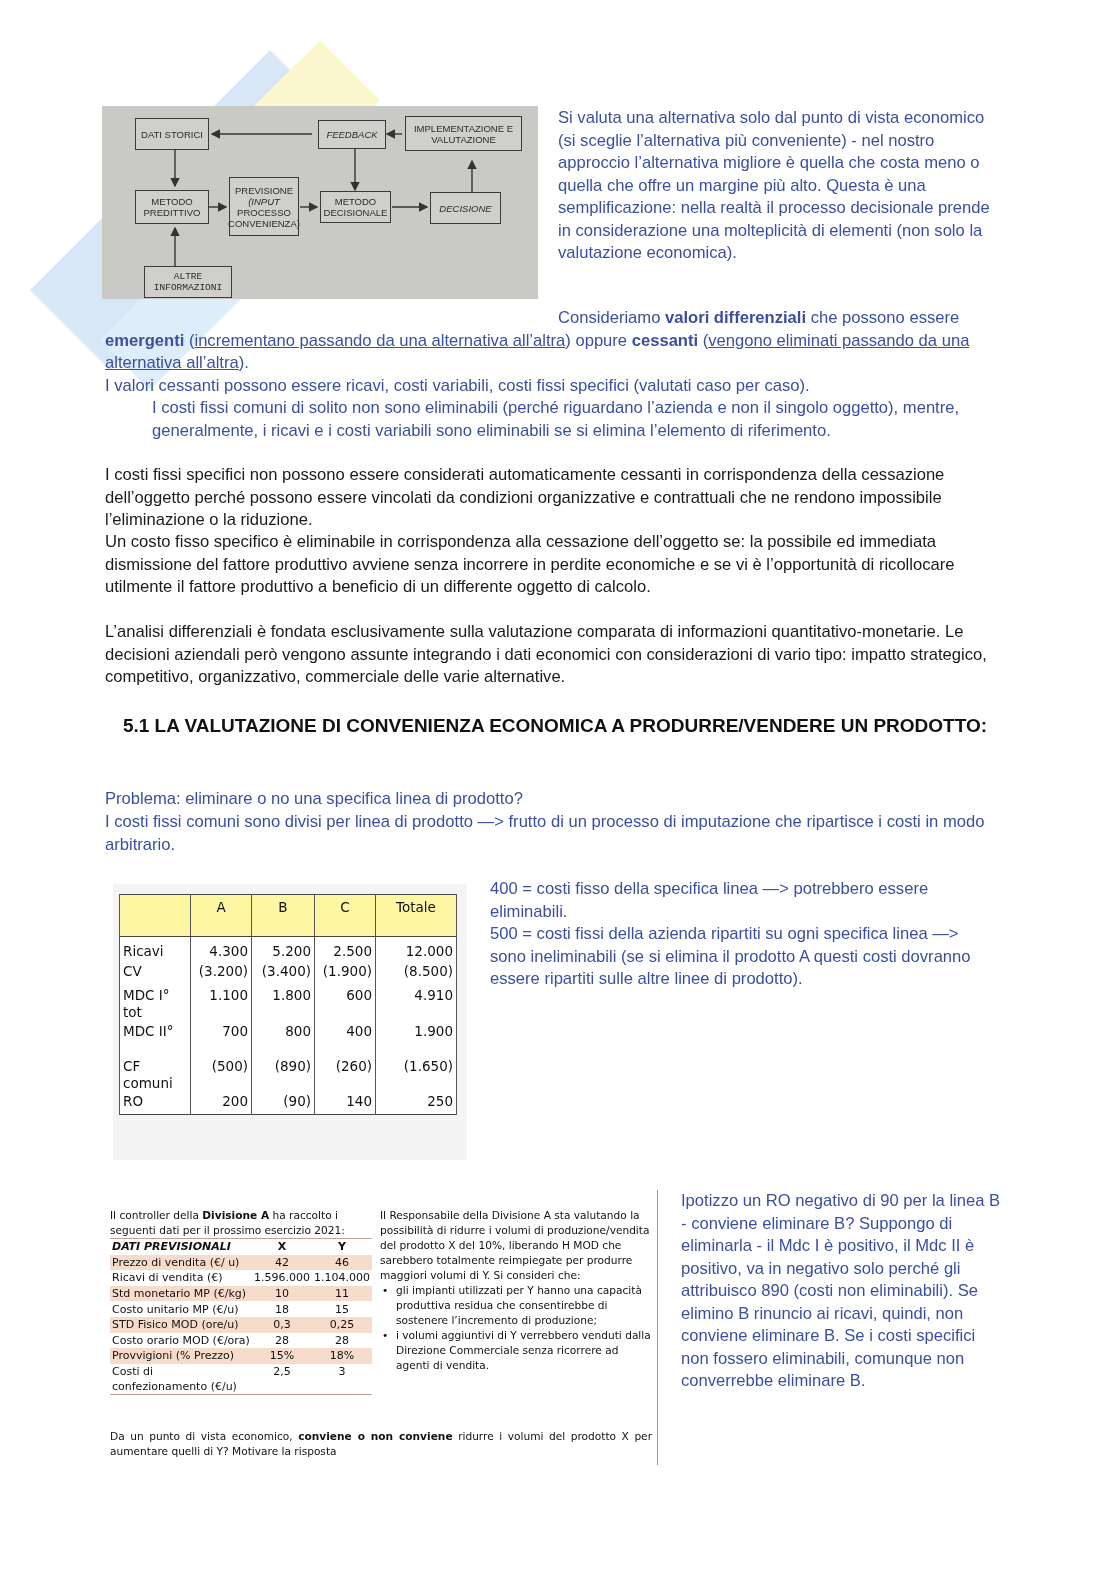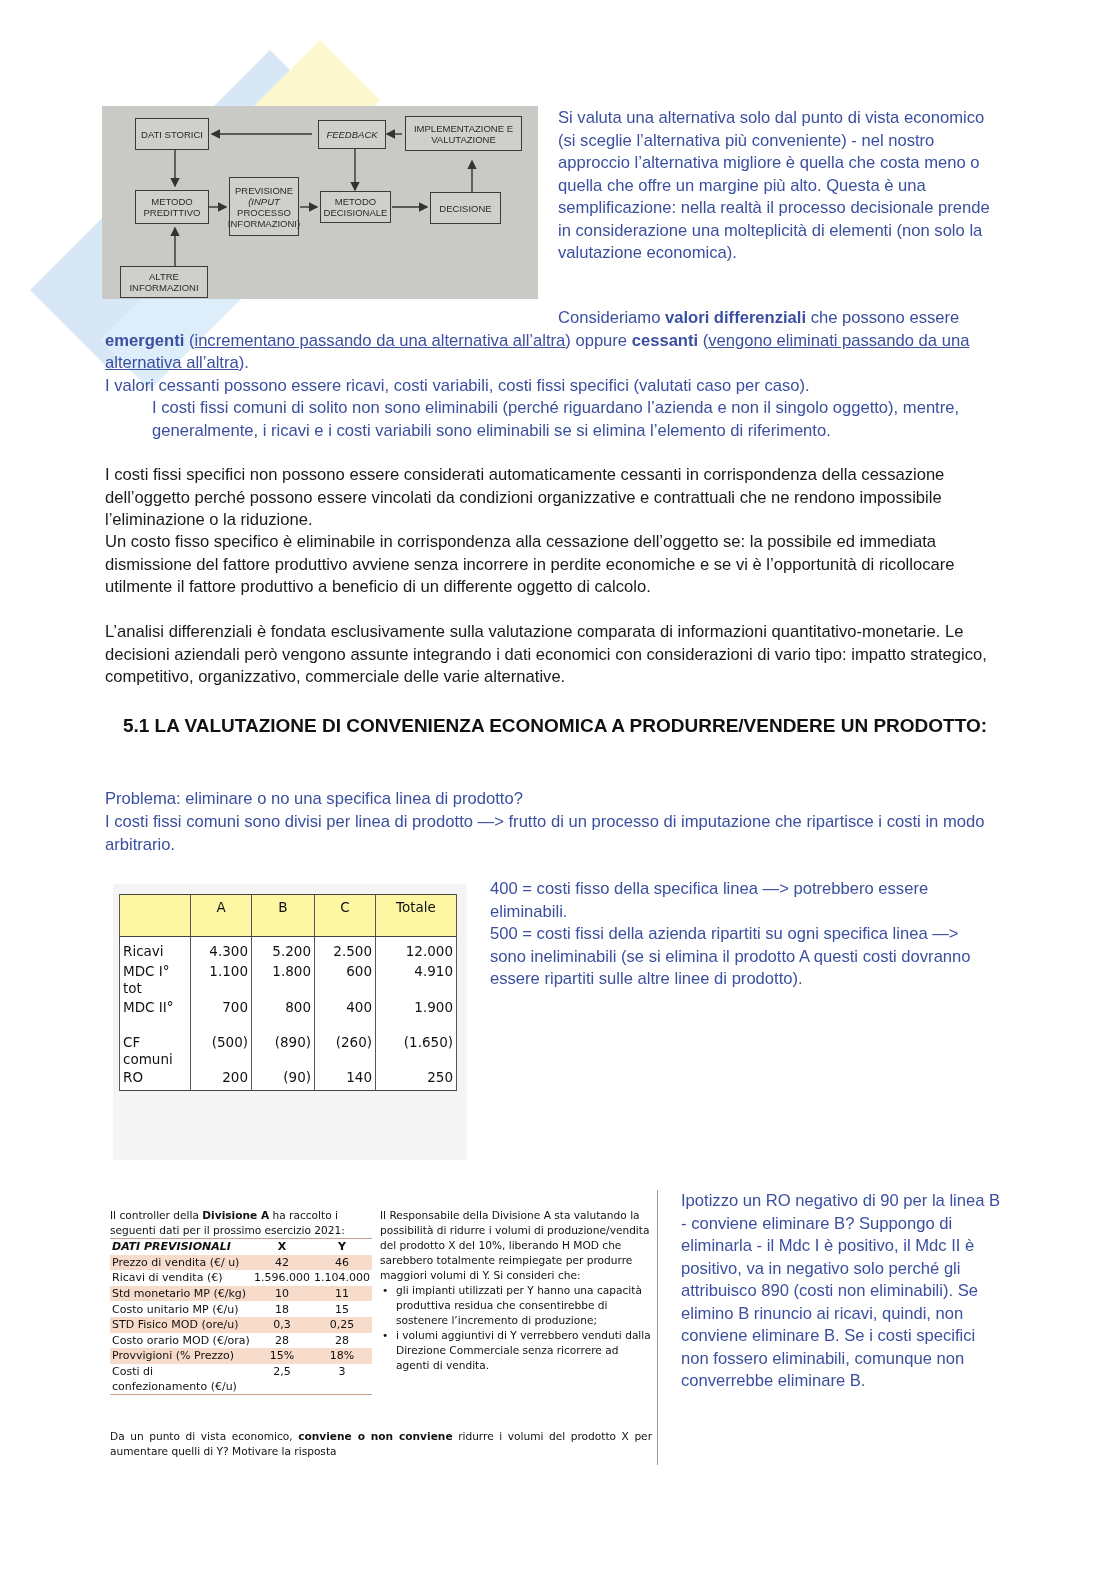--- a/index.html
+++ b/index.html
@@ -74,25 +74,25 @@
   <div class="dbox" style="left:33px;top:12px;width:72px;height:30px;">DATI STORICI</div>
   <div class="dbox" style="left:216px;top:14px;width:66px;height:27px;text-align:right;">
       <i>FEEDBACK</i>
     </div>
   <div class="dbox" style="left:303px;top:10px;width:115px;height:33px;">IMPLEMENTAZIONE E VALUTAZIONE</div>
   <div class="dbox" style="left:33px;top:84px;width:72px;height:32px;">METODO PREDITTIVO</div>
   <div class="dbox" style="left:127px;top:71px;width:68px;height:57px;flex-direction:column;align-items:center;">
     <span>PREVISIONE</span>
     <i>(INPUT</i>
     <span>PROCESSO</span>
-    <span>INFORMAZIONI)</span>
+    <span>CONVENIENZA)</span>
   </div>
   <div class="dbox" style="left:218px;top:85px;width:69px;height:30px;">METODO DECISIONALE</div>
-  <div class="dbox" style="left:328px;top:86px;width:69px;height:30px;">DECISIONE</div>
-  <div class="dbox" style="left:18px;top:160px;width:86px;height:30px;">ALTRE INFORMAZIONI</div>
+  <div class="dbox" style="left:328px;top:86px;width:69px;height:30px;font-style:italic;">DECISIONE</div>
+  <div class="dbox" style="left:42px;top:160px;width:86px;height:30px;font-family:Liberation Mono, monospace;">ALTRE INFORMAZIONI</div>
 </div>
 
 <div class="abs txt blue" style="left:558px;top:107px;width:440px;">Si valuta una alternativa solo dal punto di vista economico (si sceglie l’alternativa più conveniente) - nel nostro approccio l’alternativa migliore è quella che costa meno o quella che offre un margine più alto. Questa è una semplificazione: nella realtà il processo decisionale prende in considerazione una molteplicità di elementi (non solo la valutazione economica).</div>
 
 <div class="abs txt blue" style="left:105px;top:307px;width:900px;text-indent:453px;">
   <span>Consideriamo </span><b>valori differenziali</b><span> che possono essere </span><b>emergenti</b><span> (</span><span class="u">incrementano passando da una alternativa all’altra</span><span>) oppure </span><b>cessanti</b><span> (</span><span class="u">vengono eliminati passando da una alternativa all’altra</span><span>).</span>
 </div>
 <div class="abs txt blue" style="left:105px;top:375px;width:900px;">I valori cessanti possono essere ricavi, costi variabili, costi fissi specifici (valutati caso per caso).</div>
 <div class="abs txt blue" style="left:105px;top:397px;width:880px;margin-left:47px;">I costi fissi comuni di solito non sono eliminabili (perché riguardano l’azienda e non il singolo oggetto), mentre, generalmente, i ricavi e i costi variabili sono eliminabili se si elimina l’elemento di riferimento.</div>
 
@@ -117,20 +117,27 @@
       </tr>
     </thead>
     <tbody>
       <tr style="height:26px">
         <td class="lab" style="padding-top:6px">Ricavi</td>
         <td class="num" style="padding-top:6px">4.300</td>
         <td class="num" style="padding-top:6px">5.200</td>
         <td class="num" style="padding-top:6px">2.500</td>
         <td class="num" style="padding-top:6px">12.000</td>
       </tr>
+      <tr style="height:24px">
+        <td class="lab">CV</td>
+        <td class="num">(3.200)</td>
+        <td class="num">(3.400)</td>
+        <td class="num">(1.900)</td>
+        <td class="num">(8.500)</td>
+      </tr>
       <tr style="height:36px">
         <td class="lab" style="line-height:17px">MDC I° tot</td>
         <td class="num">1.100</td>
         <td class="num">1.800</td>
         <td class="num">600</td>
         <td class="num">4.910</td>
       </tr>
       <tr style="height:35px">
         <td class="lab">MDC II°</td>
         <td class="num">700</td>

